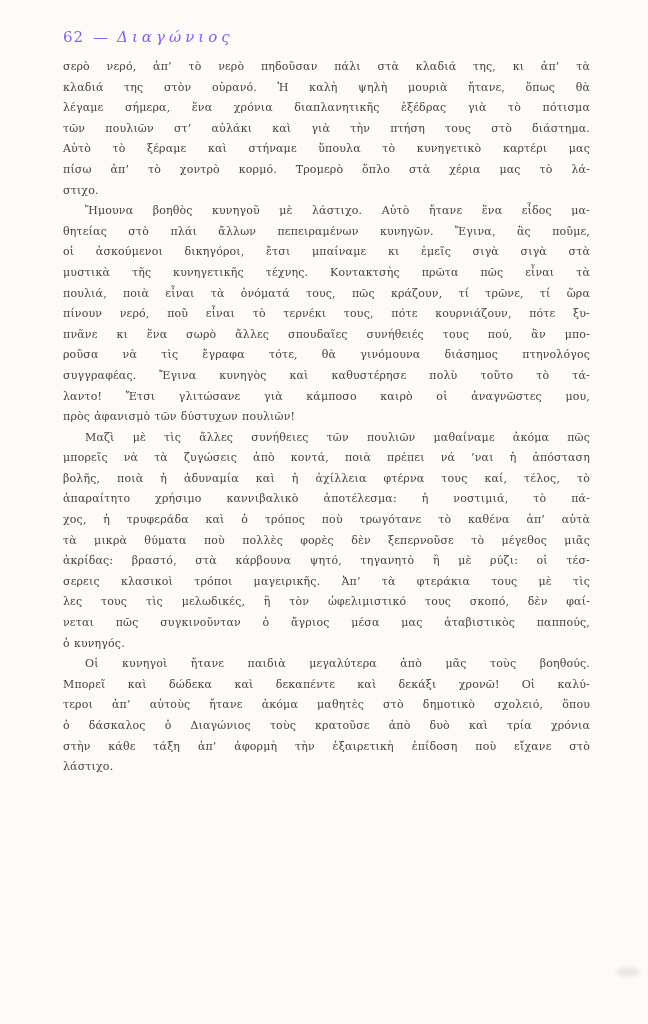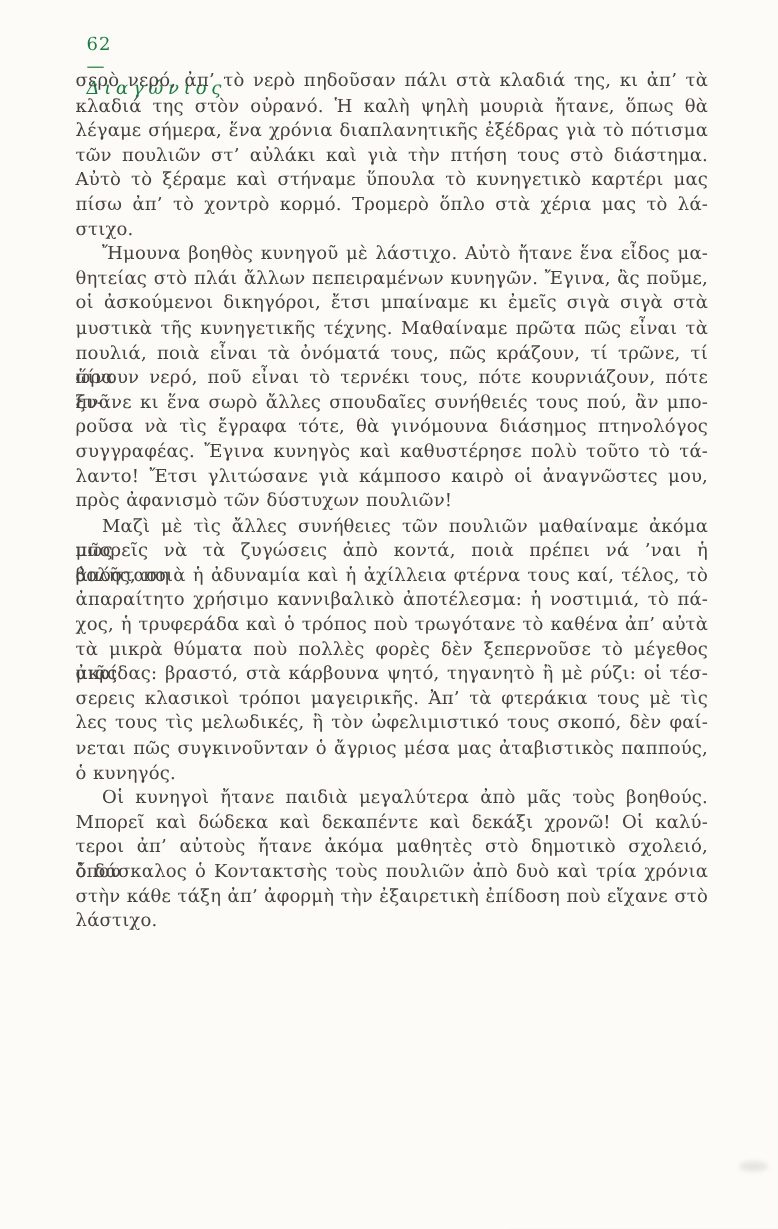--- a/index.html
+++ b/index.html
@@ -18,25 +18,24 @@
     height: 1024px;
     background: #fcfbf8;
     overflow: hidden;
     color: #42403a;
   }
   .running-header {
     position: absolute;
     left: 63px;
     top: 28px;
     font-size: 15px;
-    color: #15803d;
+    color: #8b5cf6;
     display: flex;
     align-items: baseline;
     white-space: nowrap;
-    flex-direction: column;
   }
   .running-header .pageno {
     letter-spacing: 1px;
   }
   .running-header .sep {
     margin: 0 9px;
   }
   .running-header .journal-title {
     letter-spacing: 4px;
     font-style: italic;
@@ -46,21 +45,21 @@
     left: 63px;
     top: 57px;
     width: 527px;
   }
   .para {
     margin: 0;
   }
   .para.gap-before {
   }
   .line {
-    font-size: 15px;
+    font-size: 11px;
     line-height: 20.6px;
     height: 20.6px;
     text-align: justify;
     text-align-last: justify;
     white-space: normal;
     letter-spacing: 0.15px;
     word-spacing: 0.5px;
     color: #45423c;
   }
   .line.lastline {
@@ -98,21 +97,21 @@
         <div class="line">λέγαμε σήμερα, ἕνα χρόνια διαπλανητικῆς ἐξέδρας γιὰ τὸ πότισμα</div>
         <div class="line">τῶν πουλιῶν στ’ αὐλάκι καὶ γιὰ τὴν πτήση τους στὸ διάστημα.</div>
         <div class="line">Αὐτὸ τὸ ξέραμε καὶ στήναμε ὕπουλα τὸ κυνηγετικὸ καρτέρι μας</div>
         <div class="line">πίσω ἀπ’ τὸ χοντρὸ κορμό. Τρομερὸ ὅπλο στὰ χέρια μας τὸ λά-</div>
         <div class="line lastline">στιχο.</div>
       </div>
       <div class="para gap-before">
         <div class="line firstline">Ἤμουνα βοηθὸς κυνηγοῦ μὲ λάστιχο. Αὐτὸ ἤτανε ἕνα εἶδος μα-</div>
         <div class="line">θητείας στὸ πλάι ἄλλων πεπειραμένων κυνηγῶν. Ἔγινα, ἂς ποῦμε,</div>
         <div class="line">οἱ ἀσκούμενοι δικηγόροι, ἔτσι μπαίναμε κι ἐμεῖς σιγὰ σιγὰ στὰ</div>
-        <div class="line">μυστικὰ τῆς κυνηγετικῆς τέχνης. Μαθαίναμε πρῶτα πῶς εἶναι τὰ</div>
+        <div class="line">μυστικὰ τῆς κυνηγετικῆς τέχνης. Κοντακτσὴς πρῶτα πῶς εἶναι τὰ</div>
         <div class="line">πουλιά, ποιὰ εἶναι τὰ ὀνόματά τους, πῶς κράζουν, τί τρῶνε, τί ὥρα</div>
         <div class="line">πίνουν νερό, ποῦ εἶναι τὸ τερνέκι τους, πότε κουρνιάζουν, πότε ξυ-</div>
         <div class="line">πνᾶνε κι ἕνα σωρὸ ἄλλες σπουδαῖες συνήθειές τους πού, ἂν μπο-</div>
         <div class="line">ροῦσα νὰ τὶς ἔγραφα τότε, θὰ γινόμουνα διάσημος πτηνολόγος</div>
         <div class="line">συγγραφέας. Ἔγινα κυνηγὸς καὶ καθυστέρησε πολὺ τοῦτο τὸ τά-</div>
         <div class="line">λαντο! Ἔτσι γλιτώσανε γιὰ κάμποσο καιρὸ οἱ ἀναγνῶστες μου,</div>
         <div class="line lastline">πρὸς ἀφανισμὸ τῶν δύστυχων πουλιῶν!</div>
       </div>
       <div class="para gap-before">
         <div class="line firstline">Μαζὶ μὲ τὶς ἄλλες συνήθειες τῶν πουλιῶν μαθαίναμε ἀκόμα πῶς</div>
@@ -124,21 +123,21 @@
         <div class="line">ἀκρίδας: βραστό, στὰ κάρβουνα ψητό, τηγανητὸ ἢ μὲ ρύζι: οἱ τέσ-</div>
         <div class="line">σερεις κλασικοὶ τρόποι μαγειρικῆς. Ἀπ’ τὰ φτεράκια τους μὲ τὶς</div>
         <div class="line">λες τους τὶς μελωδικές, ἢ τὸν ὠφελιμιστικό τους σκοπό, δὲν φαί-</div>
         <div class="line">νεται πῶς συγκινοῦνταν ὁ ἄγριος μέσα μας ἀταβιστικὸς παππούς,</div>
         <div class="line lastline">ὁ κυνηγός.</div>
       </div>
       <div class="para">
         <div class="line firstline">Οἱ κυνηγοὶ ἤτανε παιδιὰ μεγαλύτερα ἀπὸ μᾶς τοὺς βοηθούς.</div>
         <div class="line">Μπορεῖ καὶ δώδεκα καὶ δεκαπέντε καὶ δεκάξι χρονῶ! Οἱ καλύ-</div>
         <div class="line">τεροι ἀπ’ αὐτοὺς ἤτανε ἀκόμα μαθητὲς στὸ δημοτικὸ σχολειό, ὅπου</div>
-        <div class="line">ὁ δάσκαλος ὁ Κοντακτσὴς τοὺς πουλιῶν ἀπὸ δυὸ καὶ τρία χρόνια</div>
+        <div class="line">ὁ δάσκαλος ὁ Διαγώνιος τοὺς κρατοῦσε ἀπὸ δυὸ καὶ τρία χρόνια</div>
         <div class="line">στὴν κάθε τάξη ἀπ’ ἀφορμὴ τὴν ἐξαιρετικὴ ἐπίδοση ποὺ εἴχανε στὸ</div>
         <div class="line lastline">λάστιχο.</div>
       </div>
     </div>
 
   <div class="scan-smudge"></div>
 
 </div>
 
 </body></html>

